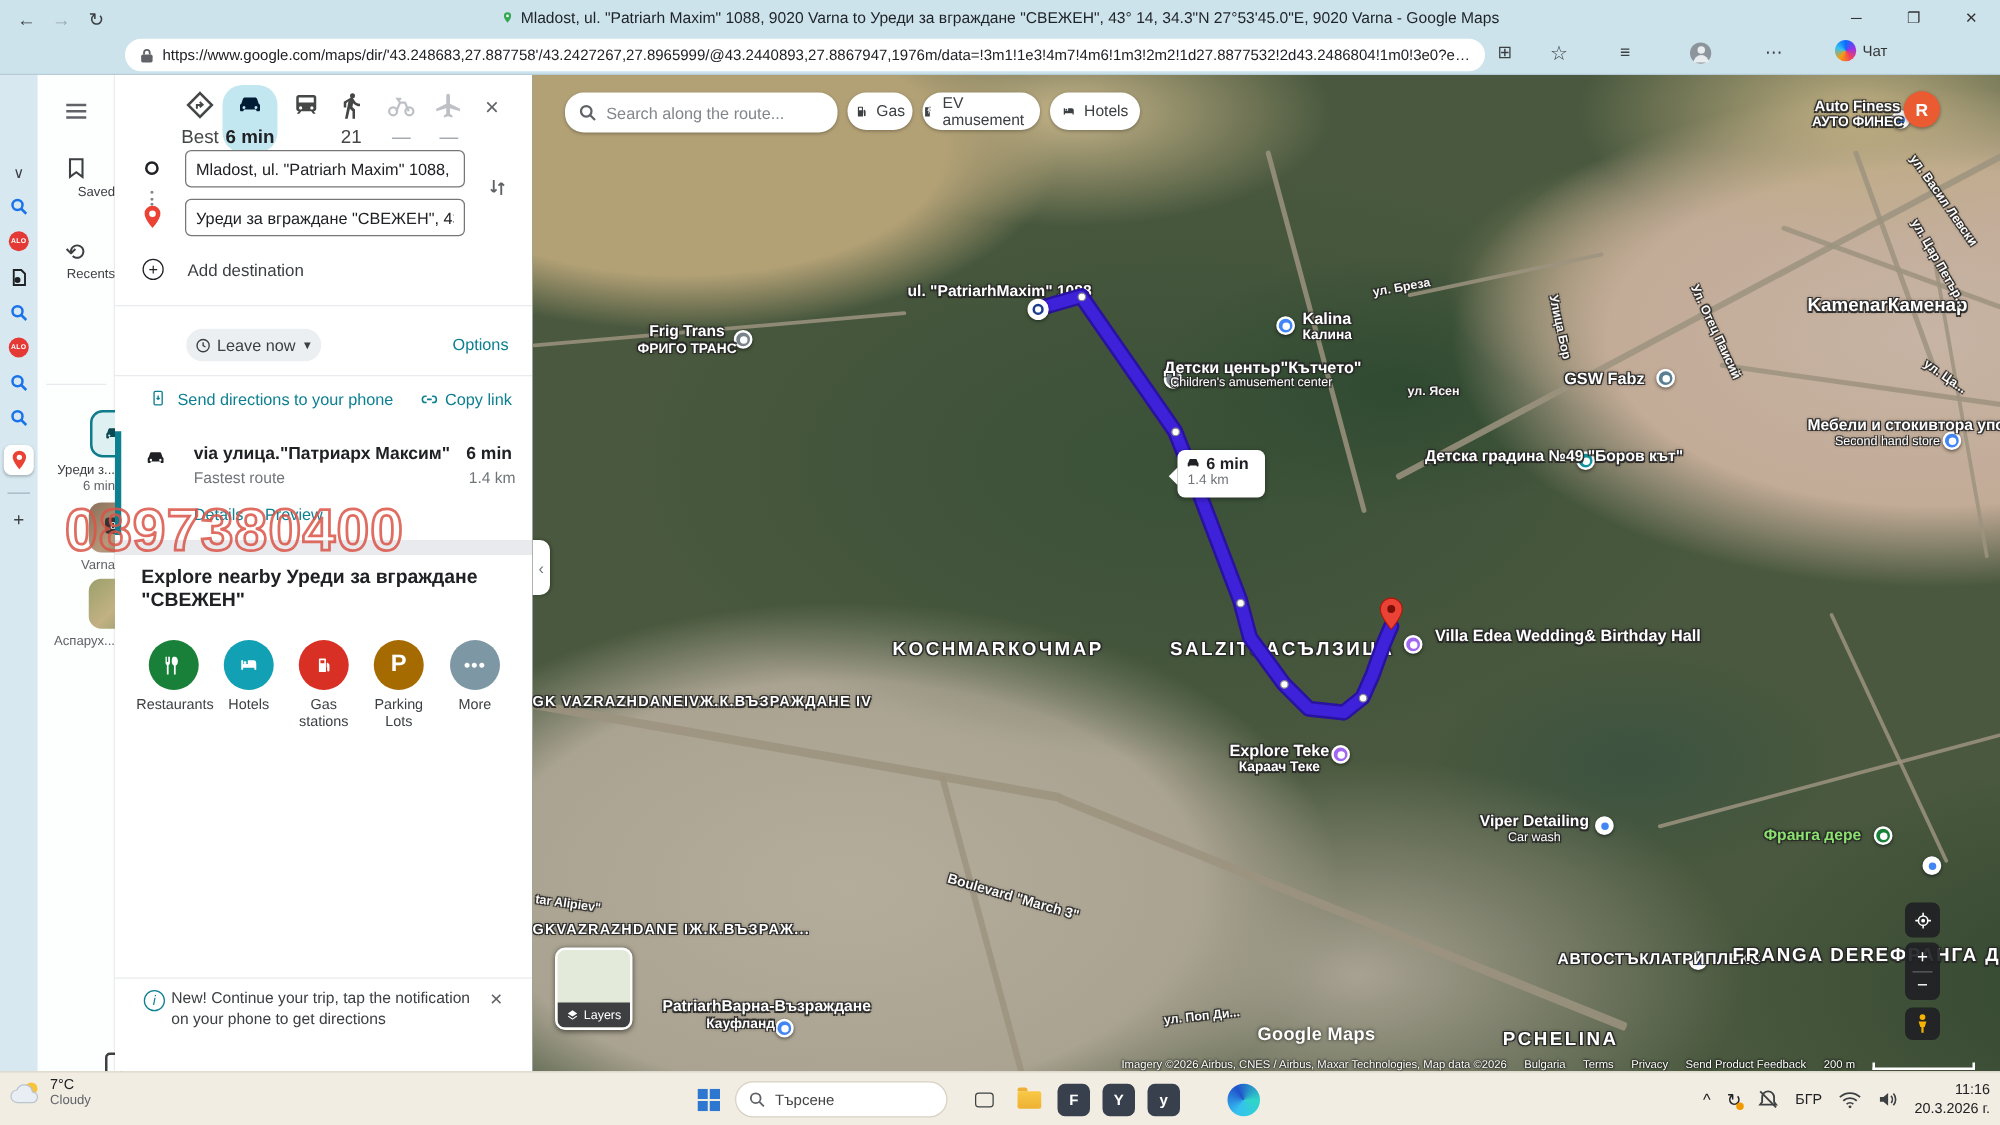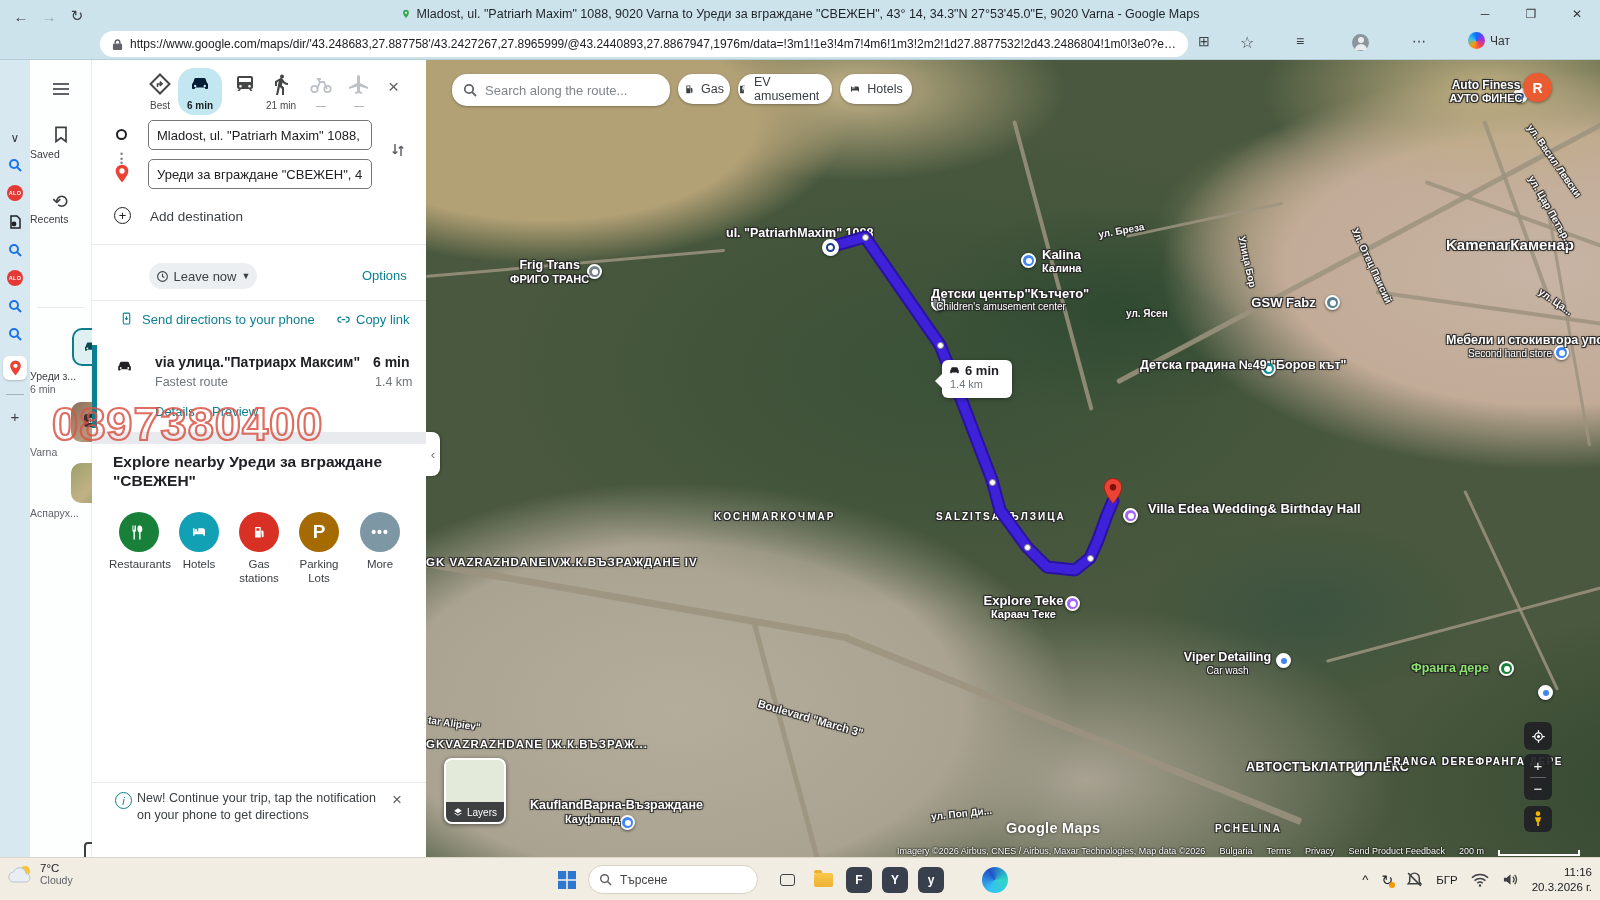--- a/index.html
+++ b/index.html
@@ -26,36 +26,36 @@
   
   #edge-rail{position:absolute;left:0;top:60px;width:30px;height:797px;background:#d7e8f0}
   #edge-rail .it{position:absolute;left:0;width:30px;height:24px;display:flex;align-items:center;justify-content:center;font-size:12px;color:#3c4043}
   .alo{width:16px;height:16px;border-radius:50%;background:#e53935;color:#fff;font-size:5.5px;font-weight:bold;
     display:flex;align-items:center;justify-content:center;letter-spacing:.3px}
   #edge-rail .active{position:absolute;left:3px;width:24px;height:24px;background:#fff;border-radius:6px;box-shadow:0 1px 2px rgba(0,0,0,.2);
     display:flex;align-items:center;justify-content:center}
   #edge-rail .div{position:absolute;left:6px;width:18px;height:1px;background:#9fb4bd}
   
   #maps-rail{position:absolute;left:30px;top:60px;width:62px;height:797px;background:#fdfefe;border-right:1px solid #ececec}
-  #maps-rail .lbl{position:absolute;width:62px;text-align:left;font-size:10.5px;color:#3c4043;white-space:nowrap;overflow:hidden}
+  #maps-rail .lbl{position:absolute;width:62px;text-align:right;font-size:10.5px;color:#3c4043;white-space:nowrap;overflow:hidden}
   #hamburger span{display:block;width:16px;height:2px;background:#5f6368;margin:3px 0}
   .railico{position:absolute;left:21px;width:20px;height:20px;color:#3c4043}
   #trip-chip{position:absolute;left:42px;top:268px;width:38px;height:38px;border:2px solid #0e7c8a;background:#dff0f3;border-radius:10px;
     display:flex;align-items:center;justify-content:center;color:#0b4a52}
   .thumb{position:absolute;left:41px;width:40px;height:40px;border-radius:10px}
   #thumb-varna{top:342px;background:linear-gradient(135deg,#8a6f5a,#b59a7d 60%,#7b6a52)}
   #thumb-varna .badge{position:absolute;left:13px;top:12px;width:13px;height:13px;background:#333;color:#fff;font-size:8px;border-radius:3px;
     display:flex;align-items:center;justify-content:center}
   #thumb-asp{top:403px;background:linear-gradient(135deg,#9aa06b,#c2b184 55%,#8f9a64)}
   #getapp-ico{position:absolute;left:54px;top:782px;width:14px;height:21px;border:2px solid #3c4043;border-radius:4px}
   
   #panel{position:absolute;left:92px;top:60px;width:334px;height:797px;background:#fff}
   .mode{position:absolute;top:12px;width:34px;text-align:center;color:#3f4449}
   .mode svg{width:24px;height:24px;fill:#444746}
-  .mode .ml8{display:block;font-size:10px;margin-top:0;color:#202124;font-weight:bold}
+  .mode .ml8{display:block;font-size:15px;margin-top:0;color:#202124;font-weight:bold}
   .mode.dis svg{fill:#bdc1c6}
   .mode.dis .ml8{color:#9aa0a6;font-weight:normal}
   #mode-drive{background:#c2e7f0;border-radius:16px;padding:4px 0;top:8px;width:44px}
   #mode-drive svg{fill:#001d35}
   .inputbox{position:absolute;left:56px;width:224px;height:30px;border:1px solid #747775;border-radius:5px;background:#fff;
     font-size:13px;color:#202124;padding:0 8px;font-family:"Liberation Sans",sans-serif}
   .glink{font-size:13px;color:#0c7f91}
   #leave-pill{position:absolute;left:57px;top:203px;width:108px;height:26px;background:#eceff1;border-radius:14px;
     display:flex;align-items:center;justify-content:center;gap:5px;font-size:13px;color:#3c4043}
   #route-card-bar{position:absolute;left:0;top:285px;width:5px;height:83px;background:#0c7f91}
@@ -77,21 +77,21 @@
     radial-gradient(520px 300px at 250px 650px,#b5ad9c 0%,#aaa391 55%,rgba(170,163,145,0) 76%),
     radial-gradient(430px 240px at 660px 720px,#a9a292 0%,rgba(169,162,146,0) 72%),
     radial-gradient(480px 260px at 1280px 730px,#31462f 0%,rgba(49,70,47,0) 70%),
     radial-gradient(240px 130px at 1500px 560px,#69795a 0%,rgba(105,121,90,0) 75%),
     radial-gradient(220px 120px at 880px 550px,#3c5340 0%,rgba(60,83,64,0) 75%)}
   .road{position:absolute;height:4px;background:rgba(156,147,127,.85);transform-origin:0 0;border-radius:2px}
   .ml{position:absolute;text-align:center;color:#fff;font-weight:bold;font-size:12.5px;line-height:1.18;white-space:nowrap;
     text-shadow:-1px -1px 0 rgba(40,40,40,.9),1px -1px 0 rgba(40,40,40,.9),-1px 1px 0 rgba(40,40,40,.9),1px 1px 0 rgba(40,40,40,.9),0 0 3px rgba(0,0,0,.8)}
   .ml .s{display:block;font-size:11px}
   .ml .s2{display:block;font-size:10px;font-weight:normal}
-  .area{letter-spacing:2px;font-size:10px}
+  .area{letter-spacing:2px;font-size:15px}
   .town{font-size:15px}
   .street{font-size:10px;transform-origin:center;opacity:.95}
   .mk{position:absolute;width:15px;height:15px;border-radius:50%;border:2px solid #fff;box-shadow:0 1px 3px rgba(0,0,0,.55)}
   .mk::after{content:"";position:absolute;inset:2.5px;border-radius:50%;background:#fff}
   .mkw{background:#fff}
   .mkw::after{background:#4285f4}
   .rdot{position:absolute;width:7px;height:7px;background:#fff;border:1px solid #8a8a8a;border-radius:50%;z-index:6}
   #route-svg{position:absolute;left:0;top:0;z-index:5;pointer-events:none}
   #bubble{position:absolute;left:516px;top:300px;width:70px;height:38px;background:#fff;border-radius:6px;z-index:8;
     box-shadow:0 1px 4px rgba(0,0,0,.4);padding:3px 6px}
@@ -485,21 +485,21 @@
   <div class="ml area" style="left:288px;top:451px;width:110px"><span>KOCHMAR</span><span>КОЧМАР</span></div>
   <div class="ml area" style="left:510px;top:451px;width:110px"><span>SALZITSA</span><span>СЪЛЗИЦА</span></div>
   <div class="ml area" style="left:0px;top:496px;width:130px;font-size:11.5px;letter-spacing:1px"><span>GK VAZRAZHDANE</span><span>IV</span><span>Ж.К.</span><span>ВЪЗРАЖДАНЕ IV</span></div>
   <div class="ml" style="left:540px;top:533px;width:115px;font-size:13px"><span>Explore Teke</span><span class="s">Караач Теке</span></div>
   <div class="ml" style="left:744px;top:590px;width:115px"><span>Viper Detailing</span><span class="s2">Car wash</span></div>
   <div class="ml" style="left:985px;top:601px;color:#8be06e"><span>Франга дере</span></div>
   <div class="ml" style="left:820px;top:700px;width:105px;letter-spacing:.5px"><span>АВТОСТЪКЛА</span><span>ТРИПЛЕКС</span></div>
   <div class="ml area" style="left:960px;top:696px;width:130px;letter-spacing:1.5px"><span>FRANGA DERE</span><span>ФРАНГА ДЕРЕ</span></div>
   <div class="ml area" style="left:775px;top:763px;width:95px"><span>PCHELINA</span></div>
   <div class="ml area" style="left:0px;top:678px;width:110px;font-size:11.5px;letter-spacing:1px;z-index:3"><span>GK</span><span>VAZRAZHDANE I</span><span>Ж.К.</span><span>ВЪЗРАЖ...</span></div>
-  <div class="ml" style="left:104px;top:738px;width:125px;z-index:4"><span>Kaufland</span><span>Варна-Възраждане</span><span class="s">Кауфланд</span></div>
+  <div class="ml" style="left:104px;top:738px;width:125px;z-index:4"><span>Patriarh</span><span>Варна-Възраждане</span><span class="s">Кауфланд</span></div>
   <div class="ml" style="left:1010px;top:18px;width:100px;font-size:12px"><span>Auto Finess</span><span class="s">АУТО ФИНЕС</span></div>
 
   <div class="ml street" style="left:672px;top:165px;transform:rotate(-10deg)"><span>ул. Бреза</span></div>
   <div class="ml street" style="left:795px;top:196px;transform:rotate(78deg)"><span>Улица Бор</span></div>
   <div class="ml street" style="left:700px;top:248px"><span>ул. Ясен</span></div>
   <div class="ml street" style="left:905px;top:200px;transform:rotate(65deg)"><span>Ул. Отец Паисий</span></div>
   <div class="ml street" style="left:1085px;top:95px;transform:rotate(55deg)"><span>ул. Васил Левски</span></div>
   <div class="ml street" style="left:1085px;top:145px;transform:rotate(60deg)"><span>ул. Цар Петър...</span></div>
   <div class="ml street" style="left:1110px;top:236px;transform:rotate(35deg)"><span>ул. Ца...</span></div>
   <div class="ml street" style="left:330px;top:652px;transform:rotate(16deg);font-size:11px"><span>Boulevard "March 3"</span></div>

